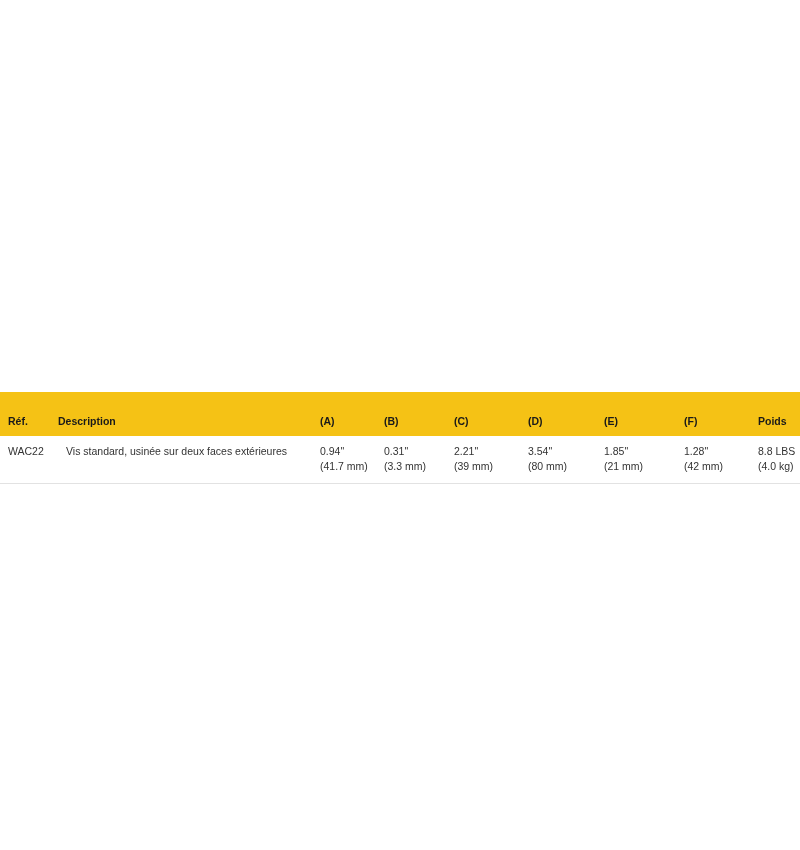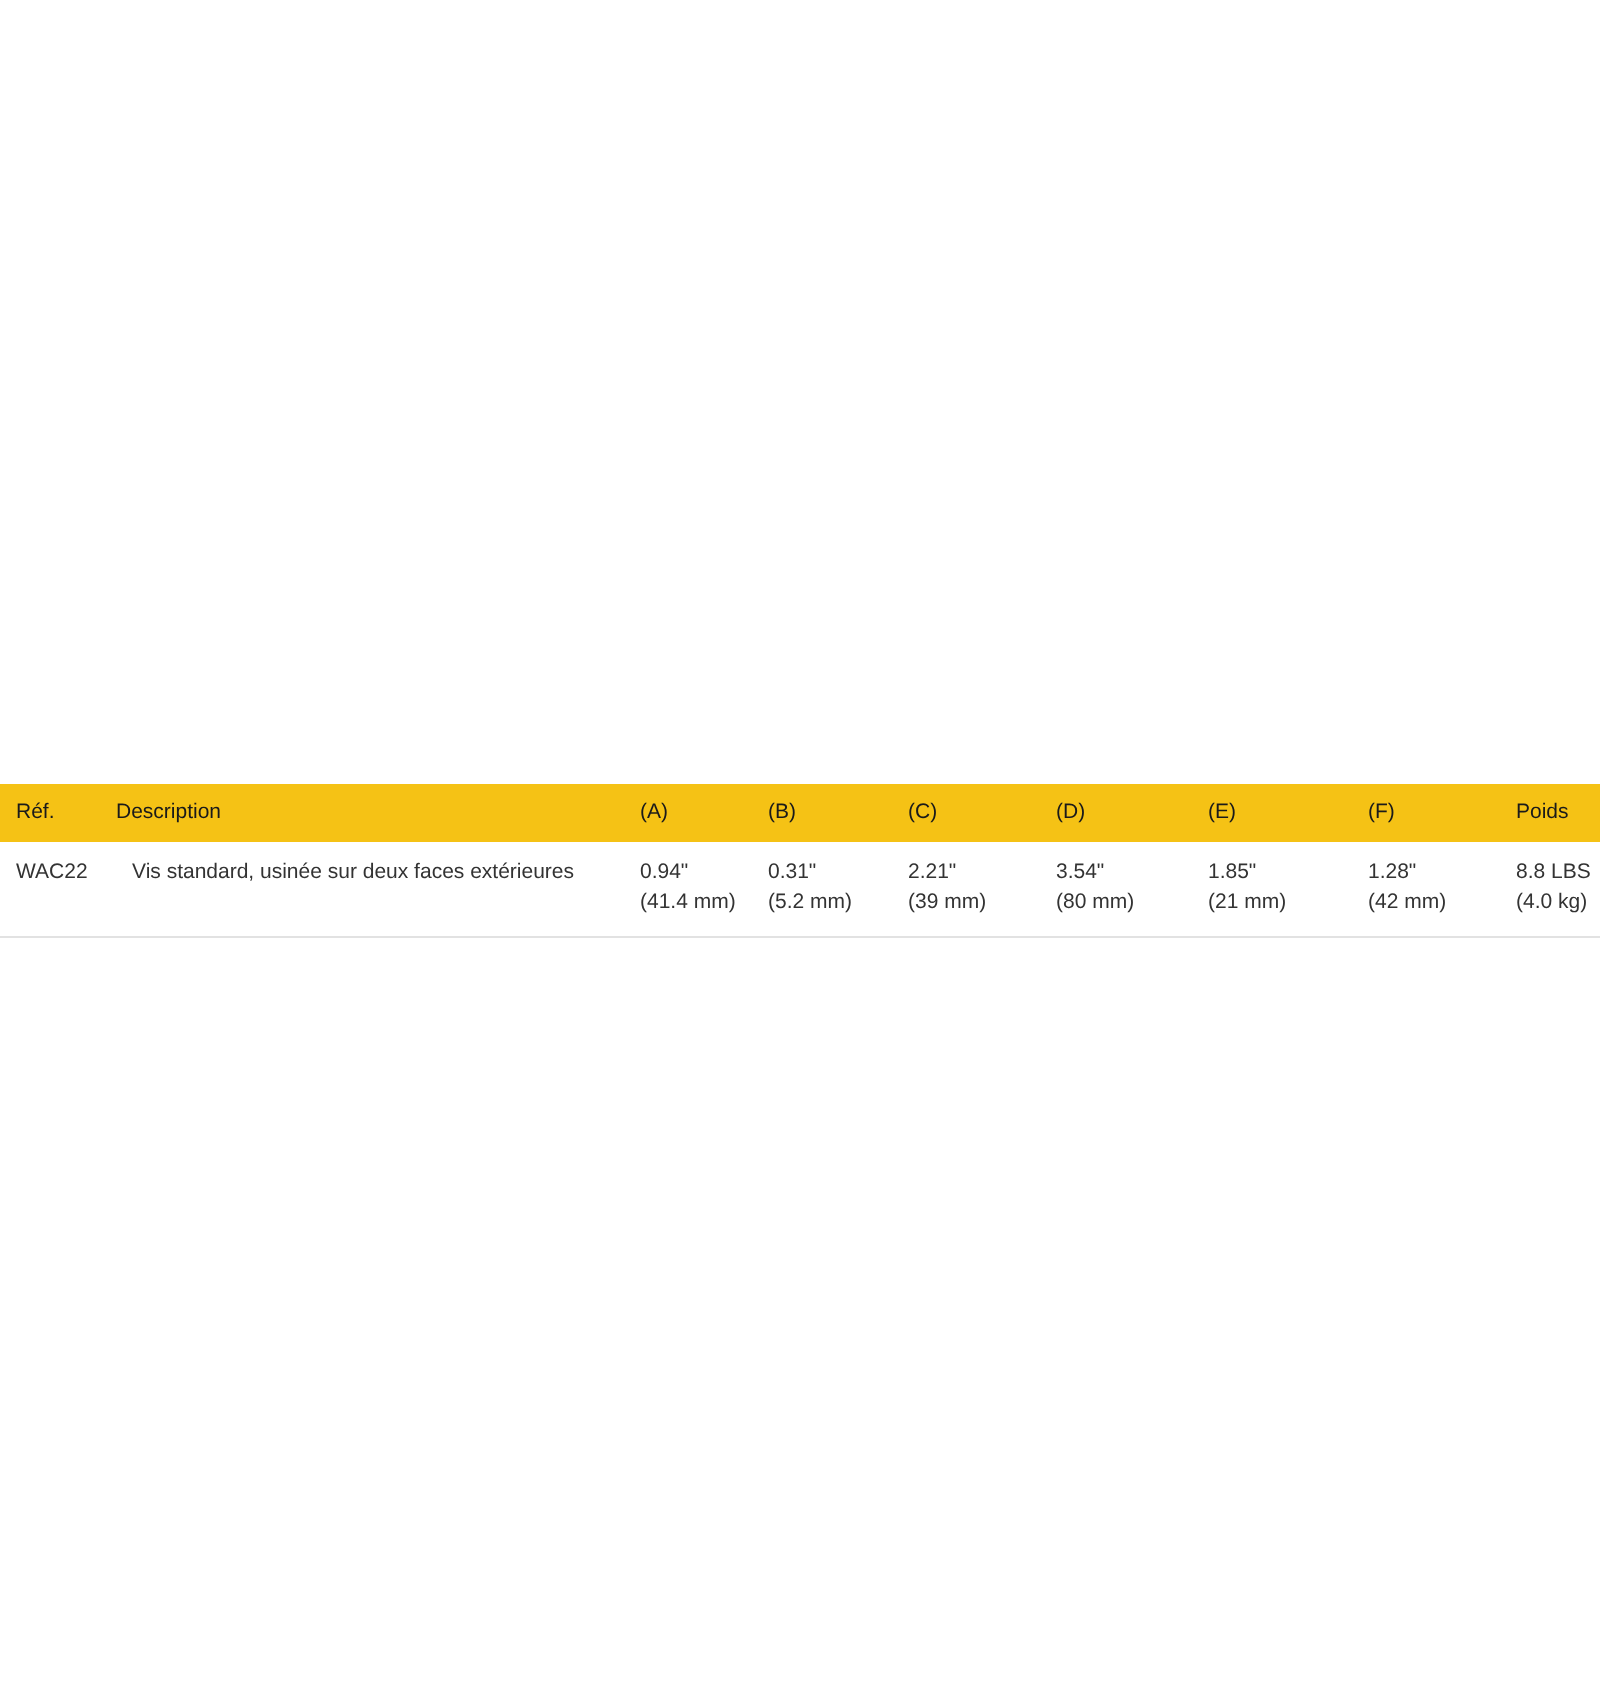--- a/index.html
+++ b/index.html
@@ -24,23 +24,23 @@
     width: 800px;
     border-collapse: collapse;
     table-layout: fixed;
   }
   table.spec-table thead tr {
     background: #f5c215;
   }
   table.spec-table thead th {
     color: #1a1a1a;
     font-size: 10.5px;
-    font-weight: normal;
+    font-weight: bold;
     text-align: left;
-    padding: 8px 0 9px 0;
+    padding: 23px 0 9px 0;
     vertical-align: middle;
     white-space: nowrap;
   }
   table.spec-table tbody tr {
     background: #ffffff;
     border-bottom: 1px solid #e2e2e2;
   }
   table.spec-table tbody td {
     color: #333333;
     font-size: 10.5px;
@@ -82,25 +82,25 @@
         <th class="col-f">(F)</th>
         <th class="col-w th-poids">Poids</th>
       </tr>
     </thead>
     <tbody>
       <tr>
         <td class="col-ref">WAC22</td>
         <td class="col-desc">Vis standard, usinée sur deux faces extérieures</td>
         <td class="col-a">
           <span class="dim-line">0.94"</span>
-          <span class="dim-metric">(41.4 mm)</span>
+          <span class="dim-metric">(41.7 mm)</span>
         </td>
         <td class="col-b">
           <span class="dim-line">0.31"</span>
-          <span class="dim-metric">(5.2 mm)</span>
+          <span class="dim-metric">(3.3 mm)</span>
         </td>
         <td class="col-c">
           <span class="dim-line">2.21"</span>
           <span class="dim-metric">(39 mm)</span>
         </td>
         <td class="col-d">
           <span class="dim-line">3.54"</span>
           <span class="dim-metric">(80 mm)</span>
         </td>
         <td class="col-e">

